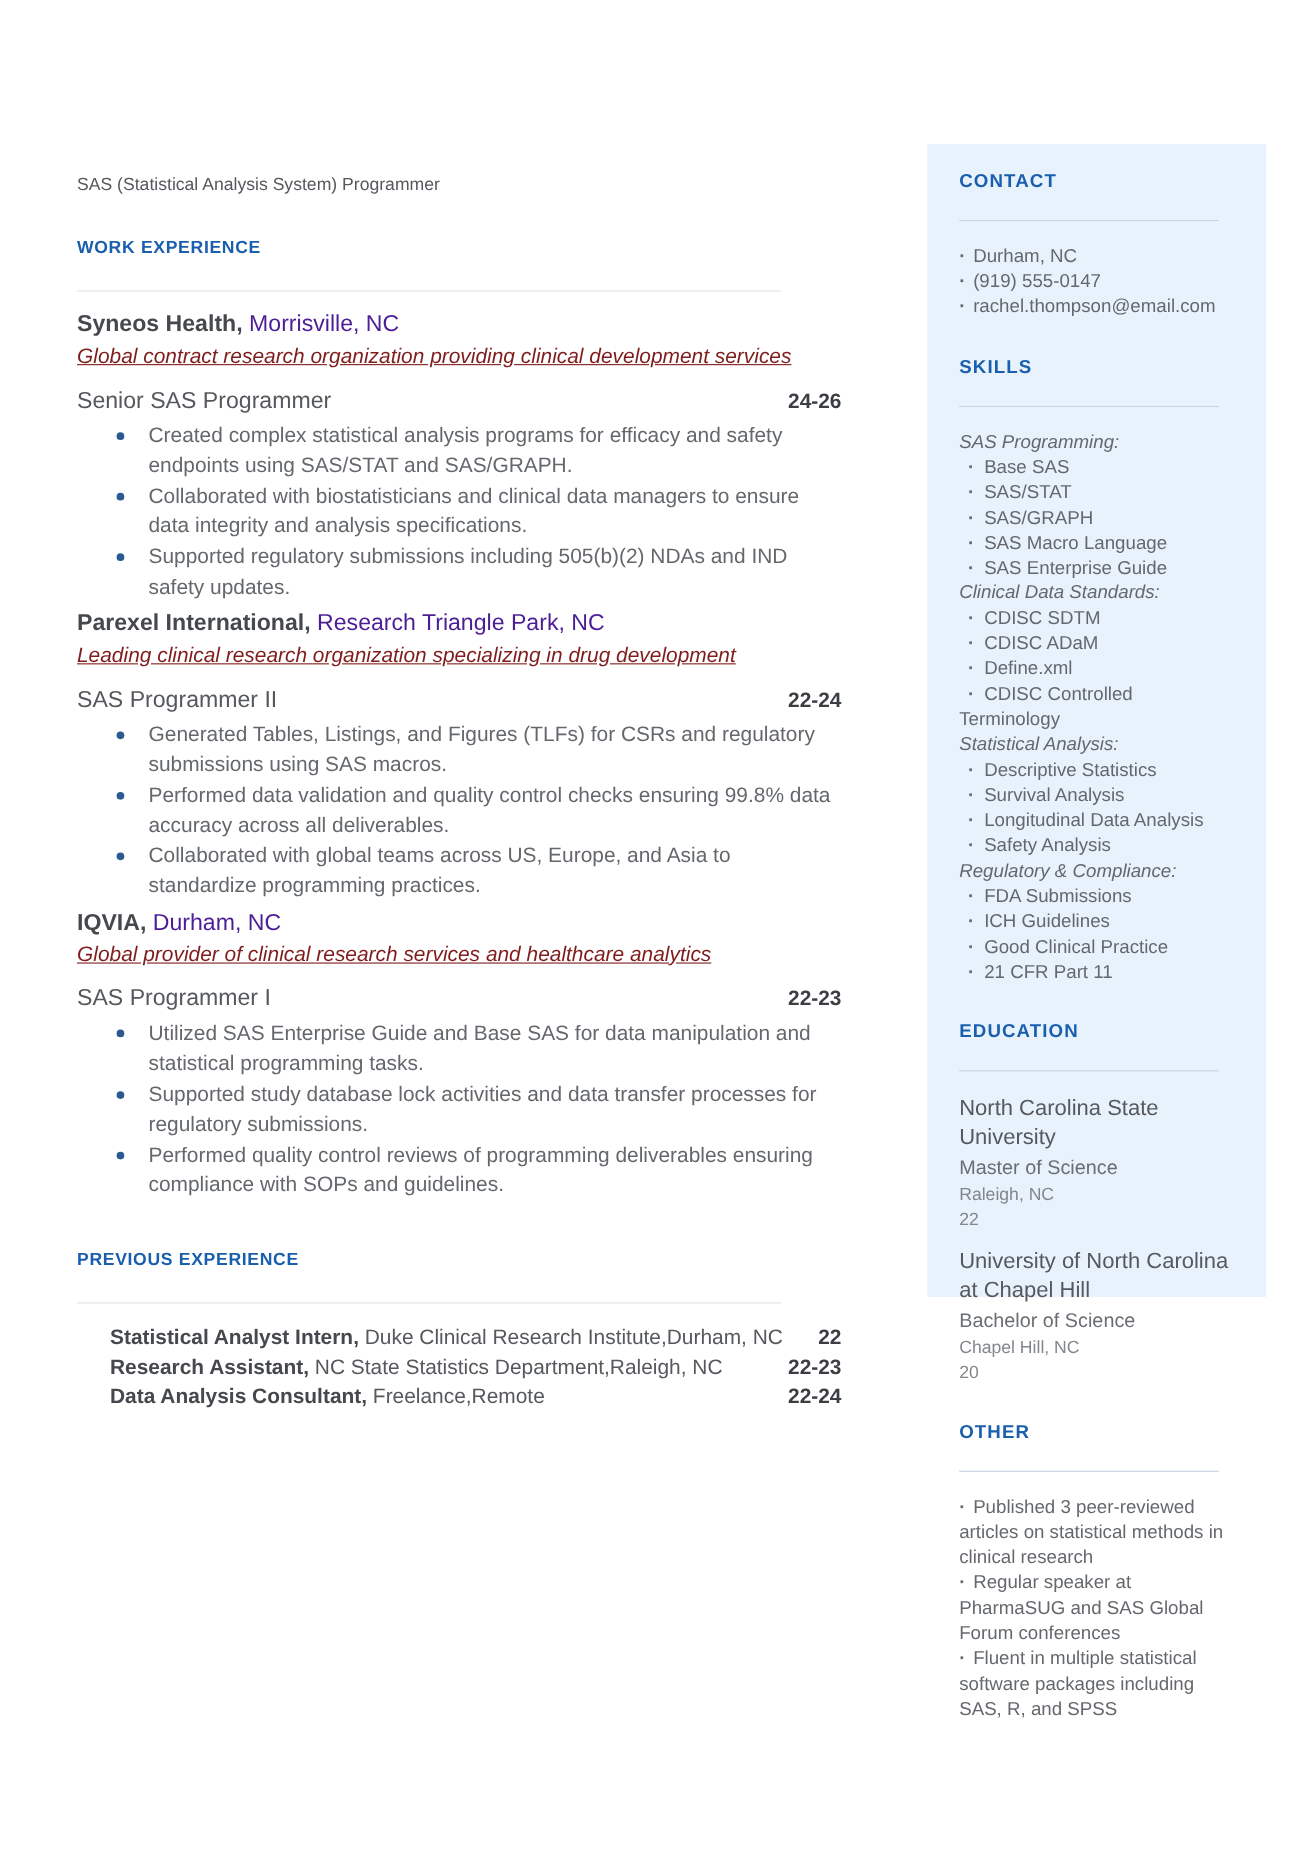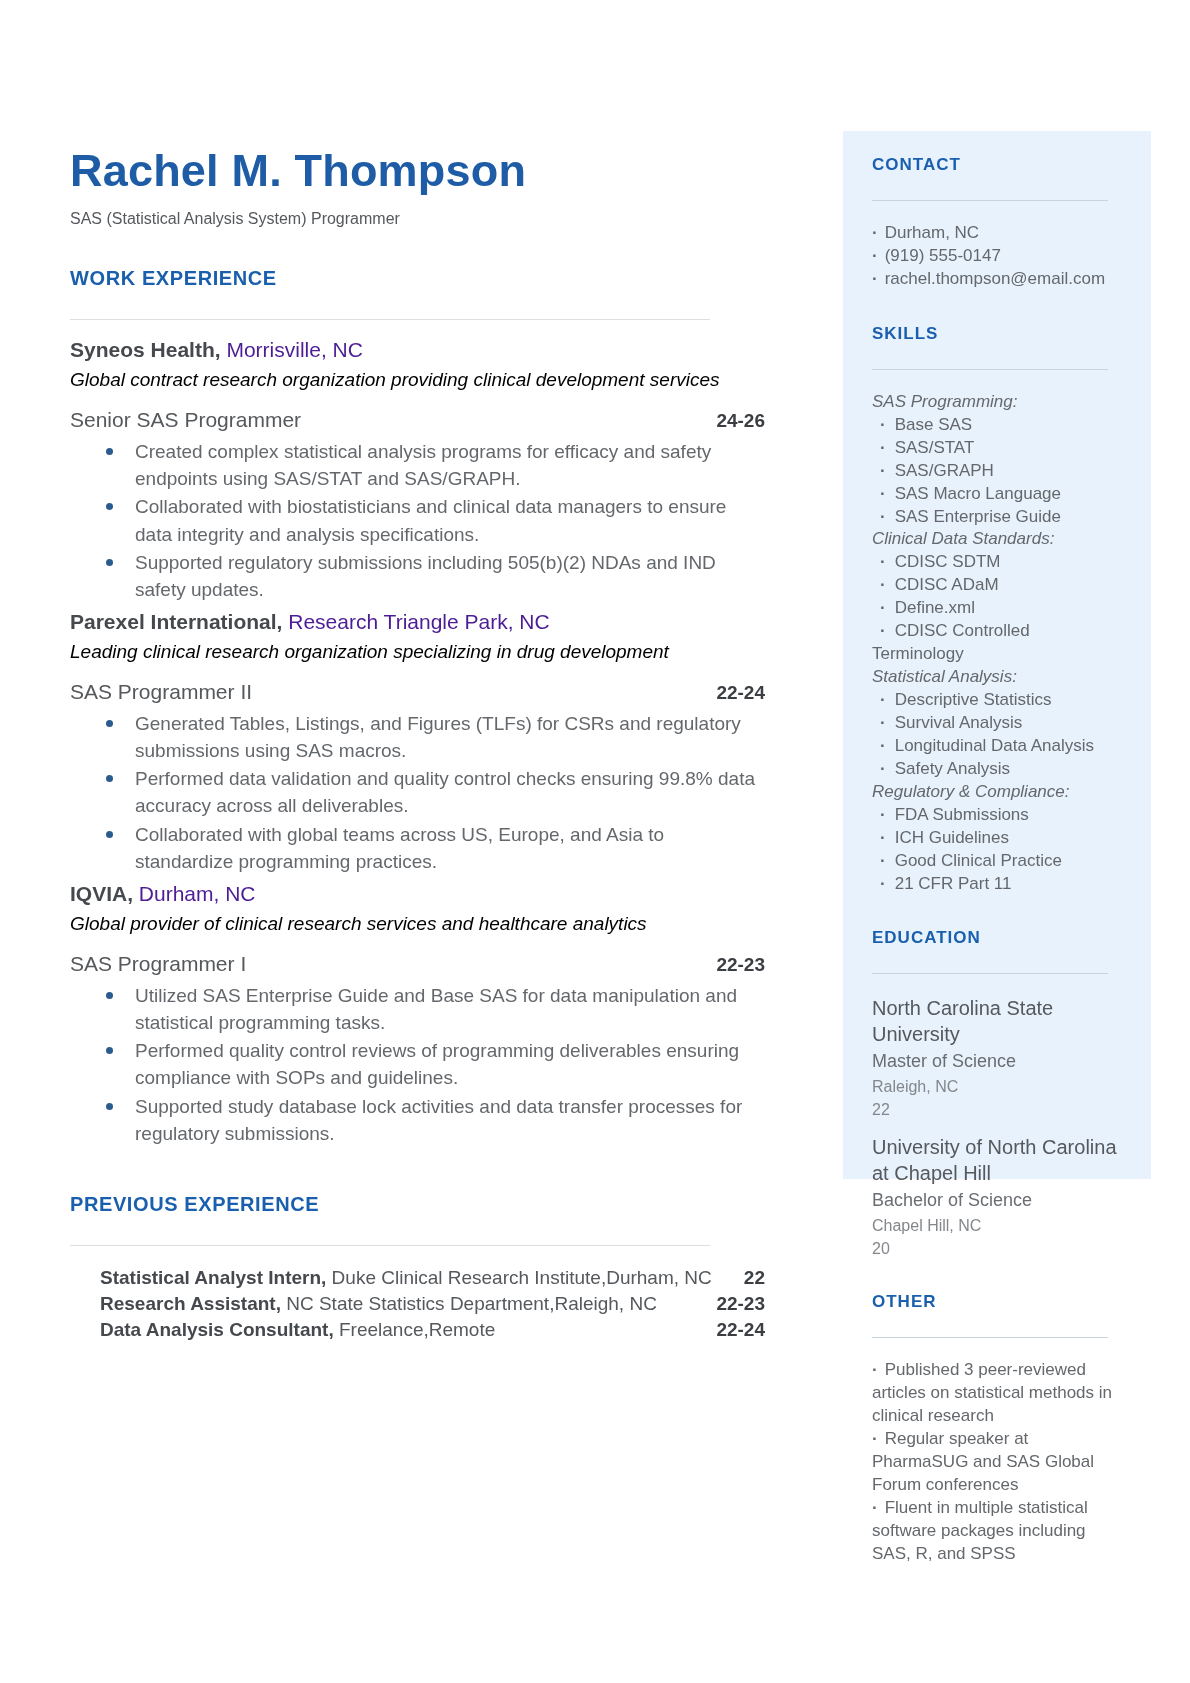--- a/index.html
+++ b/index.html
@@ -6,27 +6,27 @@
   html,body { margin:0; padding:0; }
   body {
     width:1190px; height:1683px; position:relative; background:#ffffff;
     font-family:"Liberation Sans", sans-serif; overflow:hidden;
     -webkit-font-smoothing:antialiased;
   }
   
   .main-col { position:absolute; left:70px; top:146px; width:695px; }
   .name { font-size:45px; font-weight:700; color:#1e5ca6; line-height:1.12; letter-spacing:0.2px; }
   .subtitle { font-size:16px; color:#55585c; margin-top:13px; line-height:1.3; }
-  .sec-head { font-size:20px; font-weight:700; color:#1a5fae; letter-spacing:0.6px; margin-top:37px; }
+  .sec-head { font-size:16px; font-weight:700; color:#1a5fae; letter-spacing:0.6px; margin-top:37px; }
   .sec-head.prev { margin-top:46px; }
   .divider { width:640px; height:1px; background:#dcdfe2; margin-top:29px; }
   .company-line { margin-top:17px; font-size:21px; line-height:1.25; }
   .company { font-weight:700; color:#45484c; }
   .company-loc { color:#4c1d95; }
-  .company-desc { font-style:italic; color:#000000; font-size:19px; margin-top:5px; line-height:1.3; }
+  .company-desc { font-style:italic; color:#7f1d1d; font-size:19px; margin-top:5px; line-height:1.3;text-decoration:underline; }
   .role-row { display:flex; justify-content:space-between; align-items:baseline; margin-top:15px; }
   .role-title { font-size:21px; color:#55585c; }
   .role-dates { font-size:19px; font-weight:600; color:#3b3e42; }
   ul.job-bullets { margin:6px 0 2px 0; padding:0; list-style:none; }
   ul.job-bullets li { position:relative; padding-left:65px; font-size:19px; color:#64686c; line-height:1.43; margin-bottom:1px; }
   ul.job-bullets li::before { content:""; position:absolute; left:36px; top:10px; width:7px; height:7px; border-radius:50%; background:#2a5a8f; }
   .prev-rows { margin-top:19px; }
   .prev-row { display:flex; justify-content:space-between; align-items:baseline; font-size:19px; line-height:1.38;margin-left:30px; }
   .prev-left { }
   .prev-role { font-weight:700; color:#45484c; }
@@ -49,21 +49,20 @@
   .edu-degree { font-size:18px; color:#6a6e72; margin-top:3px; line-height:1.3; }
   .edu-loc { font-size:16px; color:#83878b; margin-top:3px; line-height:1.3; }
   .edu-year { font-size:16px; color:#83878b; margin-top:2px; line-height:1.3; }
   .other-item { font-size:17px; color:#64686c; line-height:1.35; }
 </style>
 </head>
 <body>
 
 <div class="main-col">
 
-  <div class="name">Rachel M. Thompson</div>
   <div class="subtitle">SAS (Statistical Analysis System) Programmer</div>
 
   <div class="sec-head">WORK EXPERIENCE</div>
   <div class="divider"></div>
 
   <div>
     <div class="company-line">
       <span class="company">Syneos Health,</span><span class="company-loc"> Morrisville, NC</span>
     </div>
     <div class="company-desc">Global contract research organization providing clinical development services</div>
@@ -98,22 +97,22 @@
     <div class="company-line" style="margin-top:6px;">
       <span class="company">IQVIA,</span><span class="company-loc"> Durham, NC</span>
     </div>
     <div class="company-desc">Global provider of clinical research services and healthcare analytics</div>
     <div class="role-row">
       <span class="role-title">SAS Programmer I</span>
       <span class="role-dates">22-23</span>
     </div>
     <ul class="job-bullets">
       <li>Utilized SAS Enterprise Guide and Base SAS for data manipulation and statistical programming tasks.</li>
+      <li>Supported study database lock activities and data transfer processes for regulatory submissions.</li>
       <li>Performed quality control reviews of programming deliverables ensuring compliance with SOPs and guidelines.</li>
-      <li>Supported study database lock activities and data transfer processes for regulatory submissions.</li>
     </ul>
   </div>
 
   <div class="sec-head prev">PREVIOUS EXPERIENCE</div>
   <div class="divider"></div>
 
   <div class="prev-rows">
     <div class="prev-row">
       <span class="prev-left"><span class="prev-role">Statistical Analyst Intern,</span><span class="prev-org"> Duke Clinical Research Institute,Durham, NC</span></span>
       <span class="role-dates">22</span>

